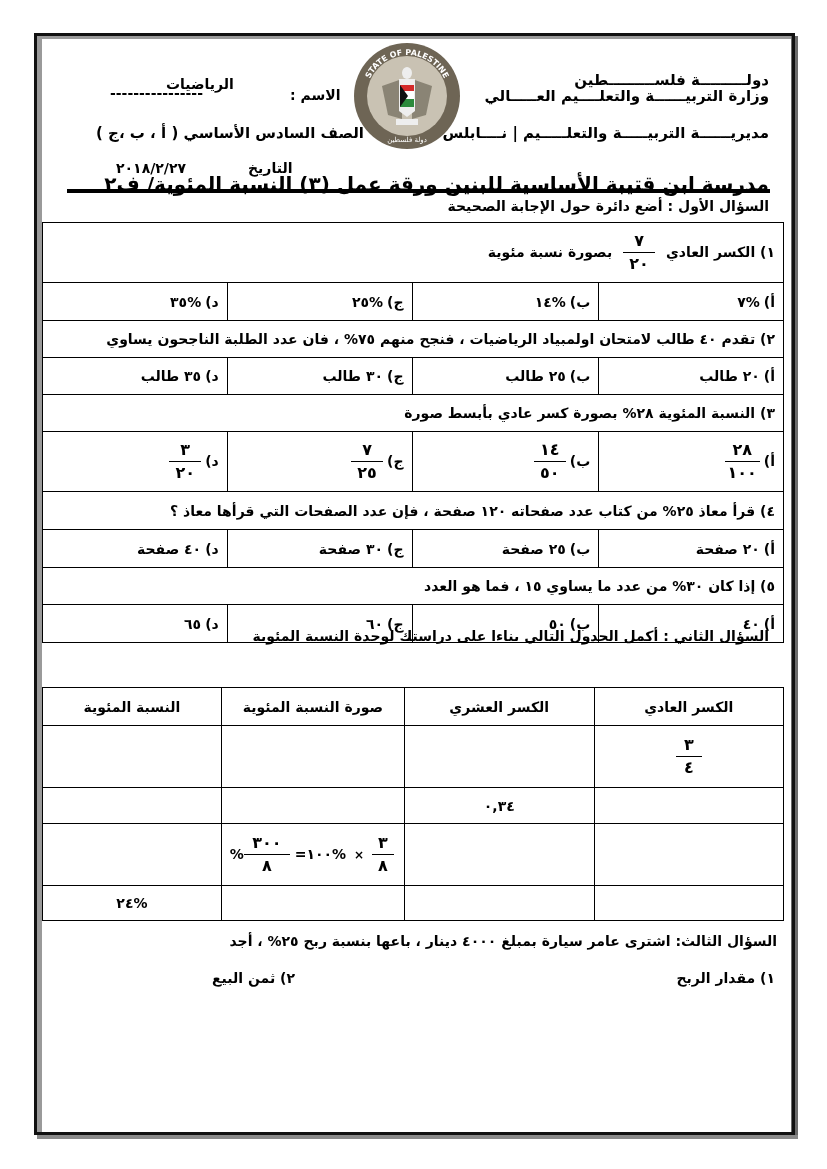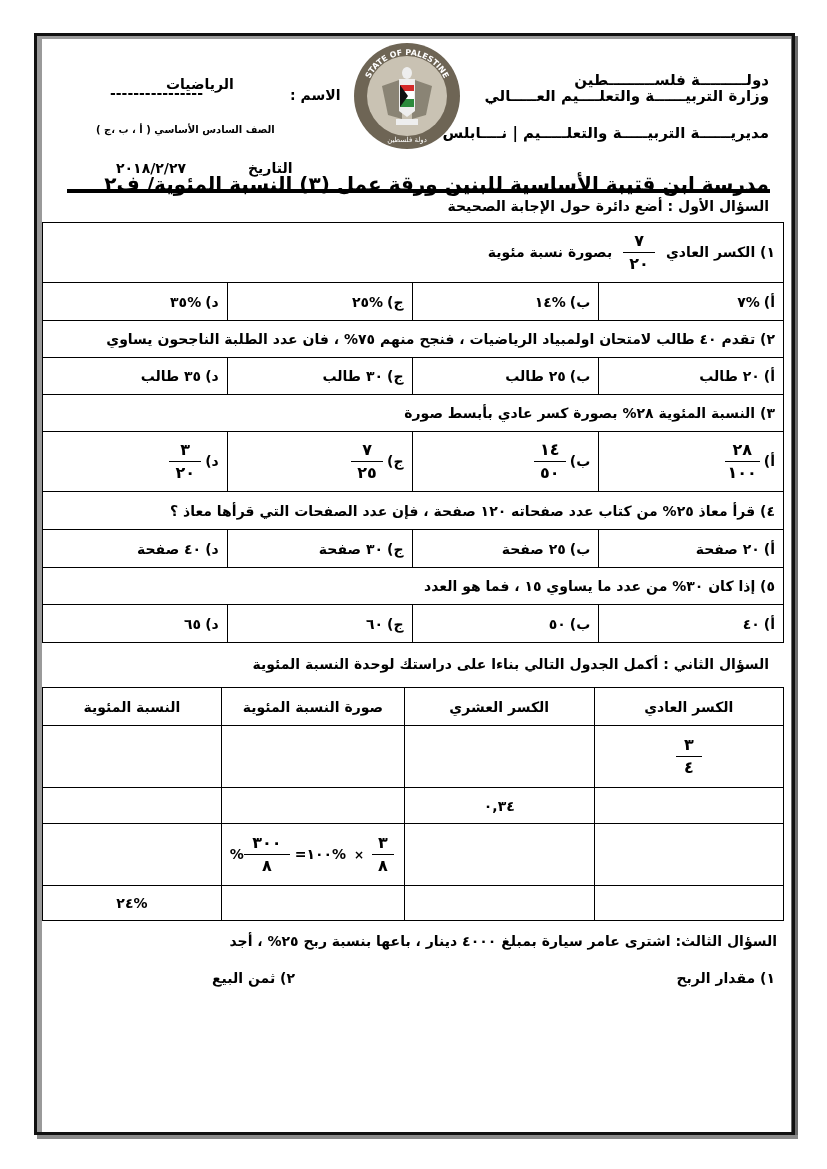--- a/index.html
+++ b/index.html
@@ -35,21 +35,21 @@
 <div class="frame-outer"></div>
 
 <div class="txt" style="right:58px; top:45px; font-size:15px;margin-top:26px;">دولـــــــــة فلســـــــــطين</div>
 <div class="txt" style="right:58px; top:87px; font-size:15px;">وزارة التربيــــــة والتعلــــيم العـــــالي</div>
 <div class="txt" style="right:58px; top:124px; font-size:15px;">مديريــــــة التربيـــــة والتعلـــــيم | نــــابلس</div>
 <div class="txt" style="right:58px; top:172px; font-size:20px;">مدرسة ابن قتيبة الأساسية للبنين   ورقة عمل (٣) النسبة المئوية/ ف٢</div>
 
 <div class="txt" style="left:166px; top:45px; font-size:14px;margin-top:31px;">الرياضيات</div>
 <div class="txt" style="left:290px; top:87px; font-size:14px;">الاسم :</div>
 <div class="txt" style="left:110px; top:85px; font-size:14px; direction:ltr;">----------------</div>
-<div class="txt" style="left:96px; top:124px; font-size:10px;">الصف السادس الأساسي ( أ ، ب ،ج )</div>
+<div class="txt" style="left:96px; top:124px; font-size:15px;">الصف السادس الأساسي ( أ ، ب ،ج )</div>
 <div class="txt" style="left:248px; top:160px; font-size:14px;">التاريخ</div>
 <div class="txt" style="left:116px; top:160px; font-size:14px;">٢٠١٨/٢/٢٧</div>
 
 <svg class="logo" viewBox="0 0 110 110">
   <circle cx="55" cy="55" r="53" fill="#6e6555"></circle>
   <circle cx="55" cy="55" r="40" fill="#c9c2b3"></circle>
   <path id="arcTop" d="M 14 55 A 41 41 0 0 1 96 55" fill="none"></path>
   <text font-size="8" fill="#fff" font-family="DejaVu Sans, sans-serif" font-weight="bold">
     <textPath href="#arcTop" startOffset="50%" text-anchor="middle">STATE OF PALESTINE</textPath>
   </text>
@@ -144,21 +144,21 @@
   </tr>
   <tr style="height:38px">
     <td><span class="opt-label">أ)</span><span>٤٠</span></td>
     <td><span class="opt-label">ب)</span><span>٥٠</span></td>
     <td><span class="opt-label">ج)</span><span>٦٠</span></td>
     <td><span class="opt-label">د)</span><span>٦٥</span></td>
   </tr>
 </tbody>
   </table>
 
-<div class="txt" style="right:58px; top:656px; font-size:14px;">السؤال الثاني :  أكمل الجدول التالي بناءا على دراستك لوحدة النسبة المئوية</div>
+<div class="txt" style="right:58px; top:628px; font-size:14px;">السؤال الثاني :  أكمل الجدول التالي بناءا على دراستك لوحدة النسبة المئوية</div>
 
 <table class="grid t2" style="left:42px; top:687px; width:742px;">
   <colgroup>
       <col style="width:191px">
       <col style="width:191px">
       <col style="width:180px">
       <col style="width:180px">
     </colgroup>
   <tbody>
       <tr style="height:38px">

